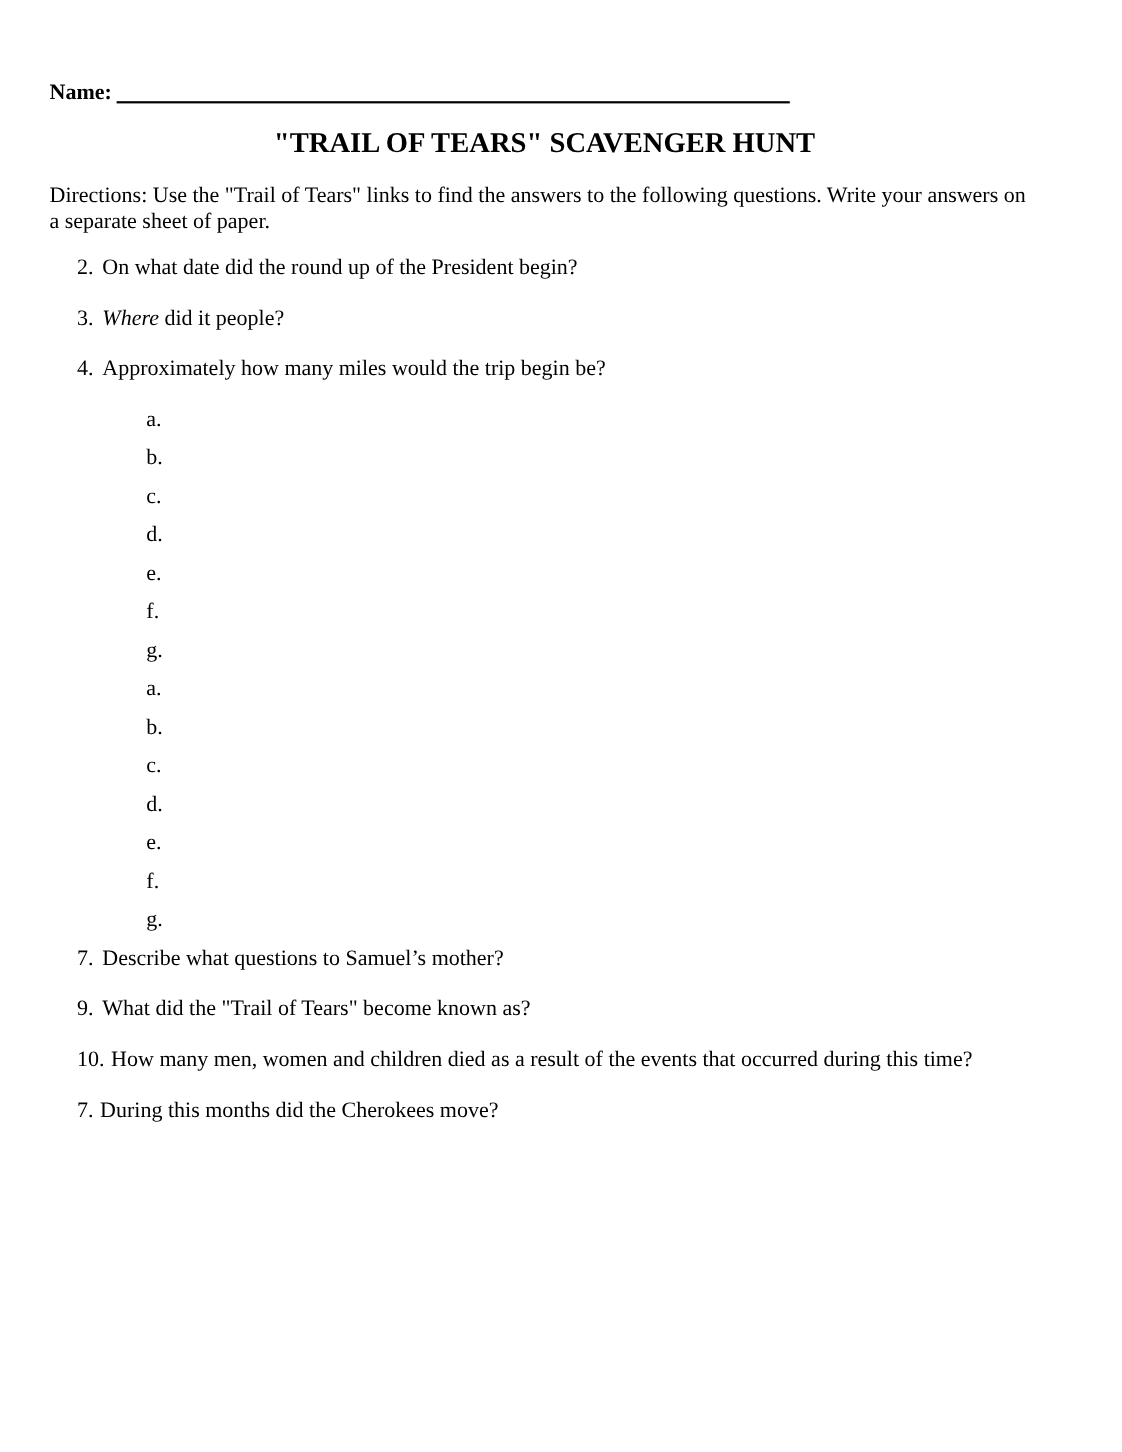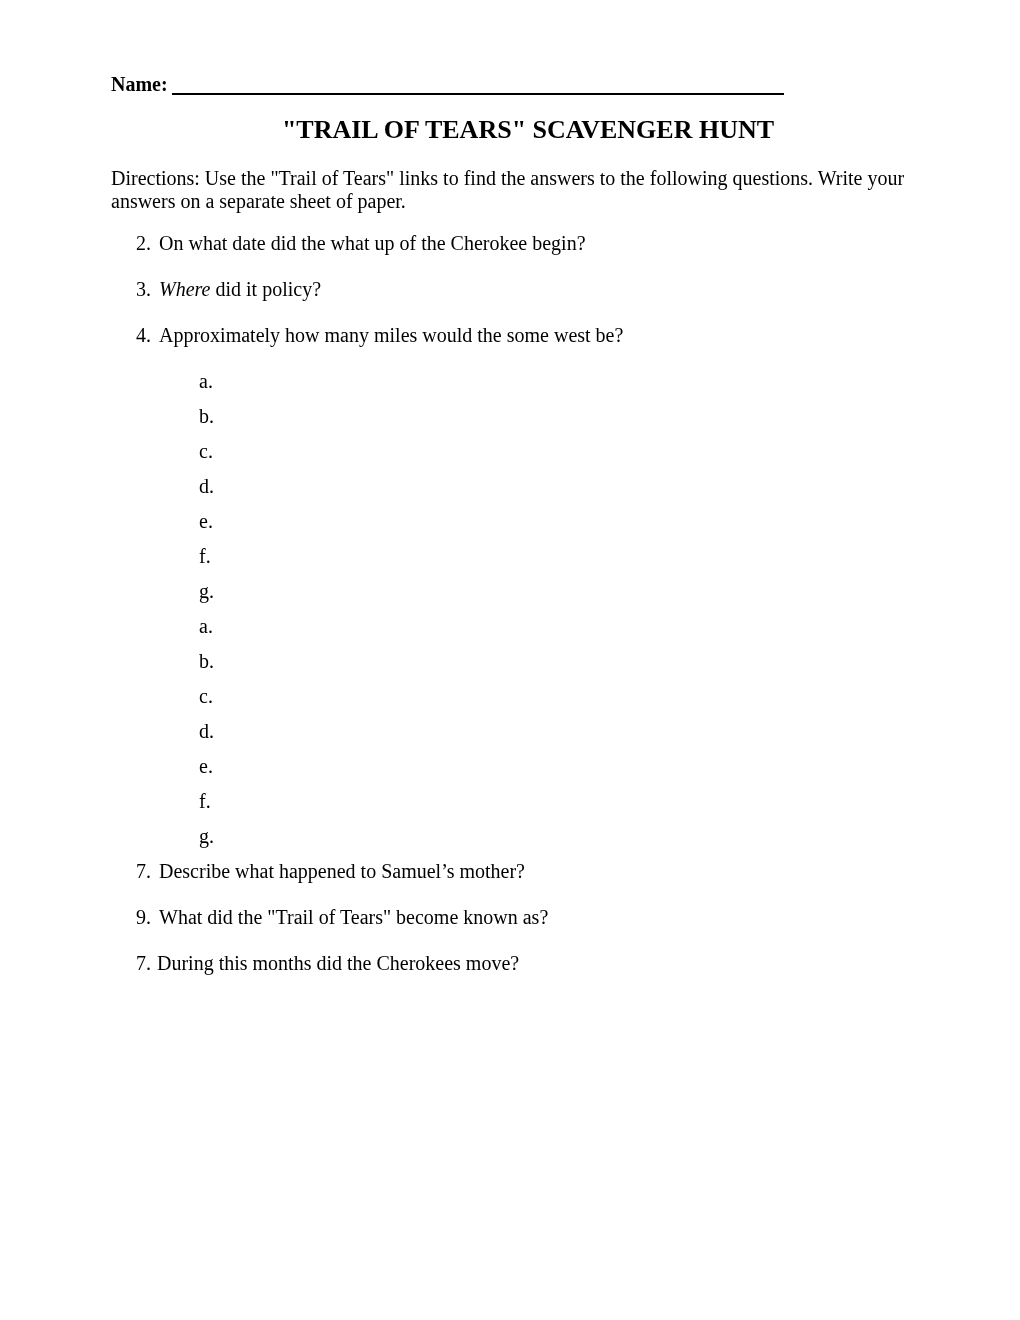--- a/index.html
+++ b/index.html
@@ -10,21 +10,21 @@
   .page {
     position: relative;
     width: 1020px;
     height: 1320px;
     background: #ffffff;
     color: #000000;
     font-family: "Liberation Serif", "DejaVu Serif", serif;
     font-size: 20px;
     line-height: 23px;
     box-sizing: border-box;
-    padding: 73px 75px 40px 111px;
+    padding: 73px 75px 40px 45px;
     overflow: hidden;
   }
   .name-row {
     margin: 0 0 19px 0;
     white-space: nowrap;
   }
   .name-label {
     font-weight: bold;
   }
   .name-underline {
@@ -75,29 +75,29 @@
   <div class="name-row">
     <span class="name-label">Name:</span><span class="name-underline"></span>
   </div>
 
   <div class="doc-title">"TRAIL OF TEARS" SCAVENGER HUNT</div>
 
   <div class="directions">Directions: Use the "Trail of Tears" links to find the answers to the following questions. Write your answers on a separate sheet of paper.</div>
 
 
   <div class="q">
-    <span class="qnum">2.</span><span class="qtext">On what date did the what up of the Cherokee begin?</span>
+    <span class="qnum">2.</span><span class="qtext">On what date did the round up of the President begin?</span>
   </div>
 
   <div class="q">
-    <span class="qnum">3.</span><span class="qitalic">Where</span><span class="qtext"> did it policy?</span>
+    <span class="qnum">3.</span><span class="qitalic">Where</span><span class="qtext"> did it people?</span>
   </div>
 
   <div class="q">
-    <span class="qnum">4.</span><span class="qtext">Approximately how many miles would the some west be?</span>
+    <span class="qnum">4.</span><span class="qtext">Approximately how many miles would the trip begin be?</span>
   </div>
 
 
   <div>
     <div class="sub">a.</div>
     <div class="sub">b.</div>
     <div class="sub">c.</div>
     <div class="sub">d.</div>
     <div class="sub">e.</div>
     <div class="sub">f.</div>
@@ -109,26 +109,29 @@
     <div class="sub">a.</div>
     <div class="sub">b.</div>
     <div class="sub">c.</div>
     <div class="sub">d.</div>
     <div class="sub">e.</div>
     <div class="sub">f.</div>
     <div class="sub">g.</div>
   </div>
 
   <div class="q">
-    <span class="qnum">7.</span><span class="qtext">Describe what happened to Samuel’s mother?</span>
+    <span class="qnum">7.</span><span class="qtext">Describe what questions to Samuel’s mother?</span>
   </div>
 
 
   <div class="q">
     <span class="qnum">9.</span><span class="qtext">What did the "Trail of Tears" become known as?</span>
   </div>
 
+  <div class="q">
+    <span class="qnum wide">10.</span><span class="qtext">How many men, women and children died as a result of the events that occurred during this time?</span>
+  </div>
 
   <div class="q">
     <span class="qnum wide">7.</span><span class="qtext">During this months did the Cherokees move?</span>
   </div>
 
 </div>
 
 </body></html>

